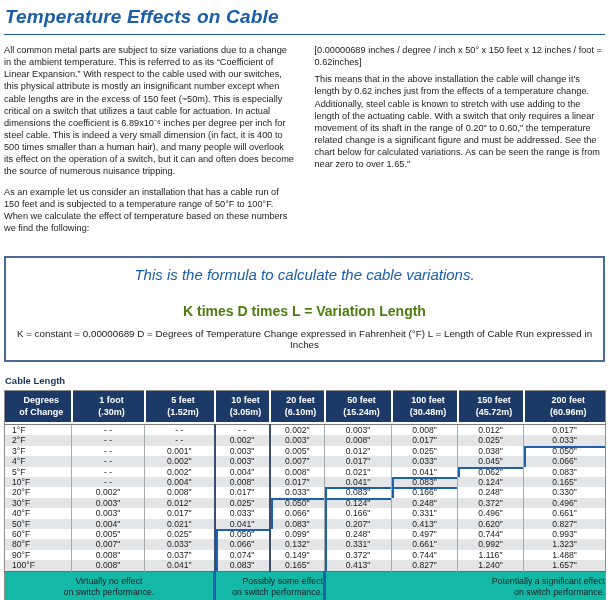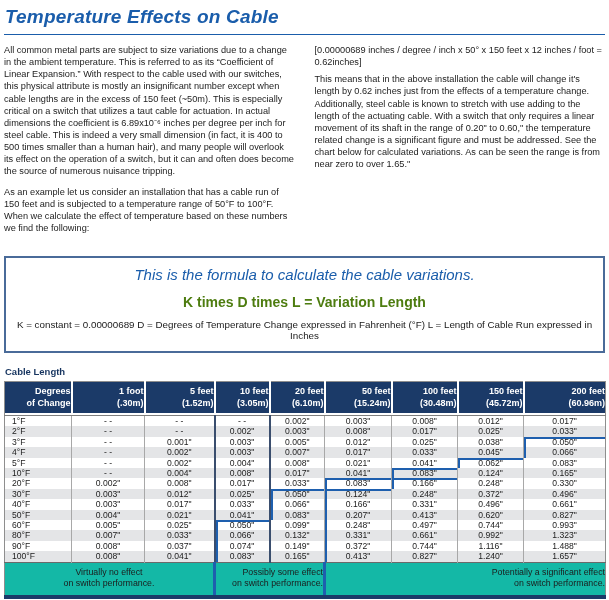--- a/index.html
+++ b/index.html
@@ -21,33 +21,33 @@
 
   .cols { display:flex; gap:20px; font-size:9.2px; line-height:1.32; min-height:210px; }
   .col { flex:1 1 0; }
   .col p { margin:0 0 8px 0; }
   .col p.bracket { margin-bottom:5px; }
 
   .formula-box {
     border:2px solid #4a6b99; text-align:center;
     padding:8px 10px 10px 10px; margin:2px 0 0 0;
   }
-  .fb-headline { color:#1a5dab; font-style:italic; font-size:15px; margin-bottom:11px; }
+  .fb-headline { color:#1a5dab; font-style:italic; font-size:15px; margin-bottom:20px; }
   .fb-formula  { font-weight:bold; font-size:14px; color:#4d7c0f; margin-bottom:9px; }
   .fb-legend   { font-size:9.8px; color:#1a1a1a; }
 
   .tbl-caption { font-weight:bold; font-size:9.5px; color:#16345f; margin:13px 0 4px 1px; }
 
   table {
     border-collapse:collapse; table-layout:fixed; width:601px;
     border:1px solid #8e8e8e; border-bottom:4px solid #1b3a68;
   }
   thead th {
     background:#1b3a68; color:#ffffff; font-size:9px; font-weight:bold;
-    text-align:right; padding:4px 0 4px 7px; line-height:1.3;
+    text-align:center; padding:4px 0 4px 7px; line-height:1.3;
     border-left:2px solid #ffffff;
   }
   thead th:first-child { border-left:none; }
   tr.gap td { height:2px; padding:0; background:#ffffff; border-bottom:1px solid #7e7e7e; }
 
   tbody td {
     font-size:8.6px; height:10.4px; line-height:10.4px; padding:0;
     text-align:center; border-left:1px solid #a8a8a8; color:#1c1c1c;
   }
   tbody td:first-child { text-align:left; padding-left:7px; border-left:none; }

